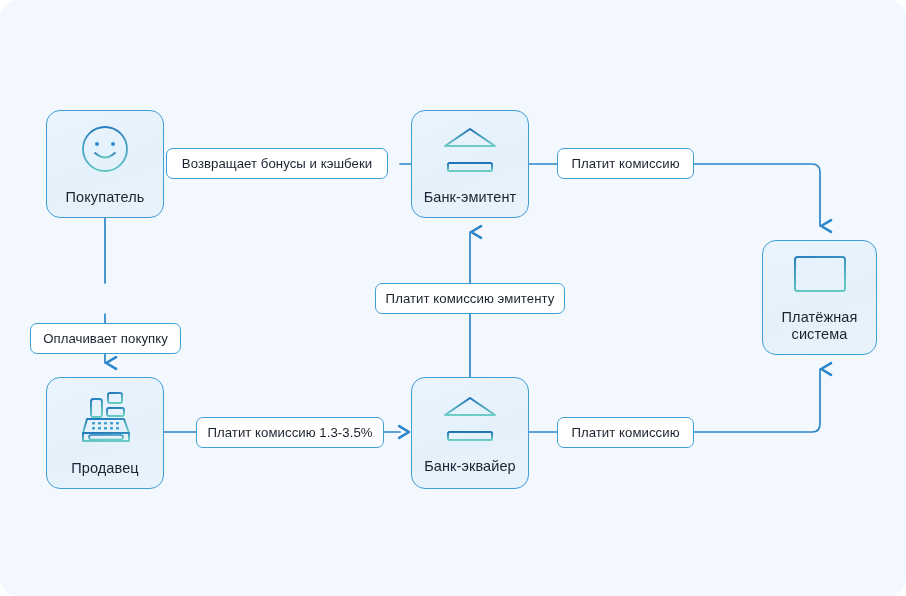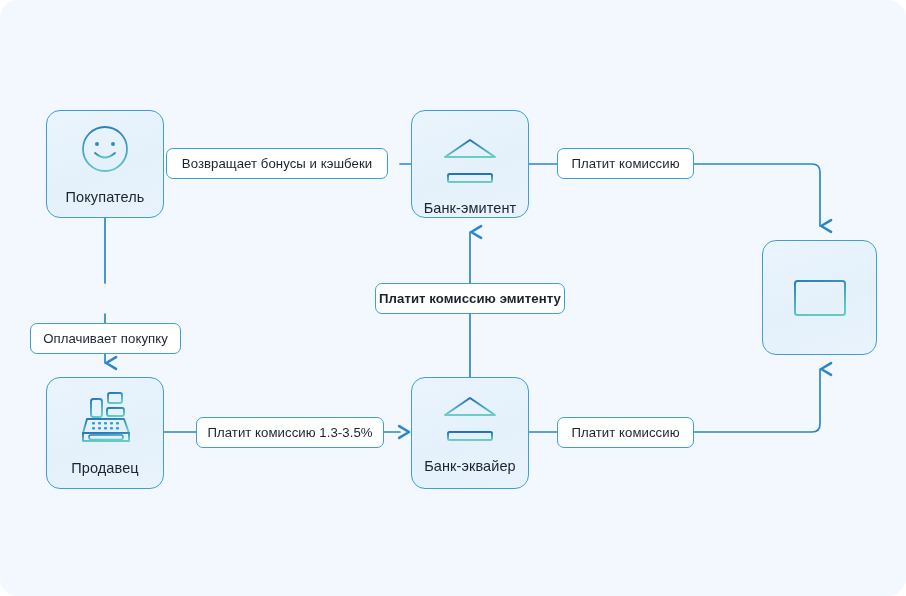--- a/index.html
+++ b/index.html
@@ -128,21 +128,21 @@
         </defs>
         <circle cx="27" cy="27" r="22" fill="none" stroke="url(#g-smiley)" stroke-width="1.8"></circle>
         <circle cx="19" cy="22" r="2" fill="#2f8cc8"></circle>
         <circle cx="35" cy="22" r="2" fill="#2f8cc8"></circle>
         <path d="M17,31 Q27,40 37,31" fill="none" stroke="url(#g-smiley)" stroke-width="1.8" stroke-linecap="round"></path>
       </svg>
     </span>
     <span class="node-label">Покупатель</span>
   </div>
 
-  <div class="node" style="left:411px; top:110px; width:118px; height:108px;justify-content:flex-end;">
+  <div class="node" style="left:411px; top:110px; width:118px; height:108px;">
     <span class="icon">
       <svg width="62" height="54" viewBox="0 0 62 54">
         <defs>
           <linearGradient id="g-bank1" x1="0" y1="0" x2="0" y2="1">
             <stop offset="0%" stop-color="#1f72b8"></stop>
             <stop offset="100%" stop-color="#6fcdc6"></stop>
           </linearGradient>
         </defs>
         <path d="M31,7 L56,24 L6,24 Z" fill="none" stroke="url(#g-bank1)" stroke-width="2" stroke-linejoin="round"></path>
         <line x1="6" y1="24" x2="56" y2="24" stroke="url(#g-bank1)" stroke-width="2"></line>
@@ -164,20 +164,22 @@
             <stop offset="0%" stop-color="#2a7fc0"></stop>
             <stop offset="100%" stop-color="#63c9c3"></stop>
           </linearGradient>
         </defs>
         <rect x="4" y="5" width="50" height="34" rx="2.5" fill="none" stroke="url(#g-card)" stroke-width="2"></rect>
         <line x1="4" y1="15" x2="54" y2="15" stroke="url(#g-card)" stroke-width="2.6"></line>
         <line x1="27" y1="30" x2="33" y2="30" stroke="url(#g-card)" stroke-width="2.2" stroke-linecap="round"></line>
         <line x1="38" y1="30" x2="46" y2="30" stroke="url(#g-card)" stroke-width="2.2" stroke-linecap="round"></line>
       </svg>
     </span>
+    <span class="node-label" style="white-space:pre-line;">Платёжная
+система</span>
   </div>
 
   <div class="node" style="left:46px; top:377px; width:118px; height:112px;">
     <span class="icon">
       <svg width="62" height="58" viewBox="0 0 62 58">
         <defs>
           <linearGradient id="g-reg" x1="0.1" y1="0" x2="0.4" y2="1">
             <stop offset="0%" stop-color="#2279bb"></stop>
             <stop offset="100%" stop-color="#66cbc4"></stop>
           </linearGradient>
@@ -226,19 +228,19 @@
     </span>
     <span class="node-label">Банк-эквайер</span>
   </div>
 
   <div class="edge-label" style="left:166px; top:148px; width:222px; height:31px;">Возвращает бонусы и кэшбеки</div>
 
   <div class="edge-label" style="left:557px; top:148px; width:137px; height:31px;">Платит комиссию</div>
 
   <div class="edge-label" style="left:30px; top:283px; width:151px; height:31px;margin-top:40px;">Оплачивает покупку</div>
 
-  <div class="edge-label" style="left:375px; top:283px; width:190px; height:31px;font-weight:bold;">Платит комиссию эмитенту</div>
+  <div class="edge-label" style="left:375px; top:283px; width:190px; height:31px;">Платит комиссию эмитенту</div>
 
   <div class="edge-label" style="left:196px; top:417px; width:188px; height:31px;">Платит комиссию 1.3-3.5%</div>
 
   <div class="edge-label" style="left:557px; top:417px; width:137px; height:31px;">Платит комиссию</div>
 
 </div>
 
 </body></html>

